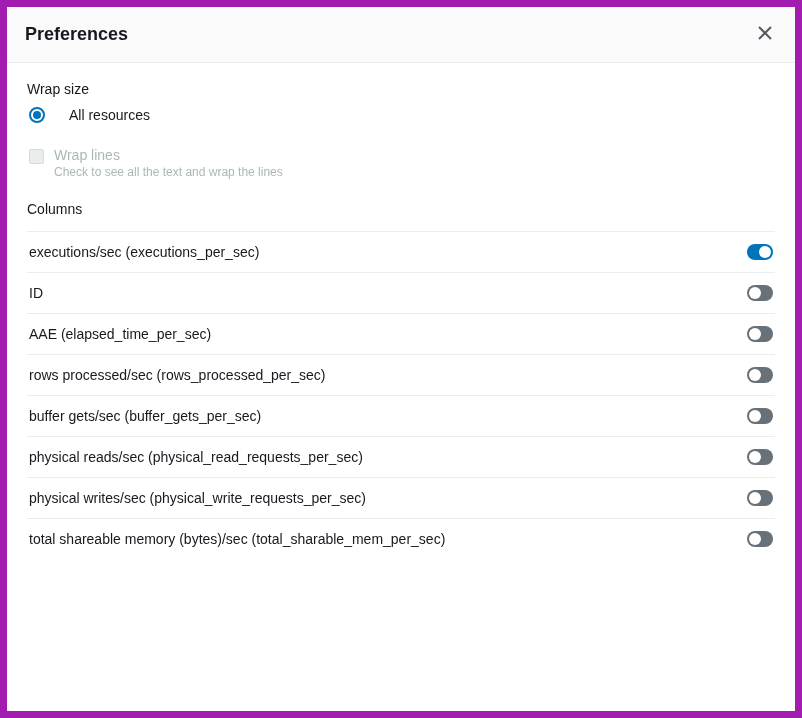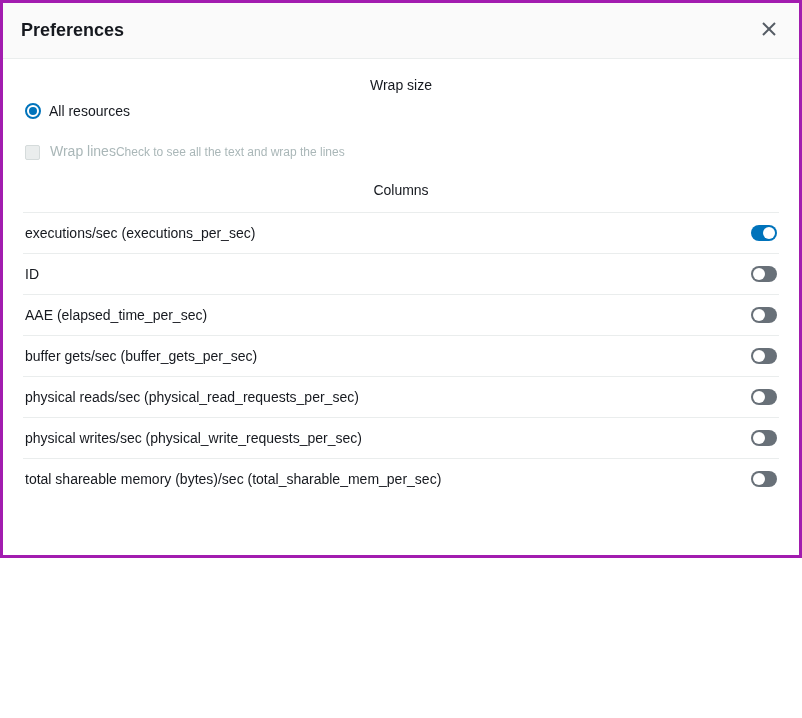--- a/index.html
+++ b/index.html
@@ -8,26 +8,25 @@
       padding: 0;
     }
     body {
       font-family: "Amazon Ember", "Helvetica Neue", Arial, sans-serif;
       font-size: 14px;
       color: #16191f;
       background: #fff;
     }
     .modal {
       width: 802px;
-      height: 558px;
-      border: 3px solid #a21caf;
+      height: 718px;
+      border: 7px solid #a21caf;
       display: flex;
       flex-direction: column;
       overflow: hidden;
-      text-align: center;
     }
     .modal-header {
       display: flex;
       justify-content: space-between;
       align-items: center;
       padding: 14px 18px;
       border-bottom: 1px solid #eaeded;
       background: #fafafa;
     }
     .modal-title {
@@ -57,21 +56,21 @@
       overflow-y: auto;
     }
     .section-label {
       font-size: 14px;
       color: #16191f;
       margin-bottom: 10px;
     }
     .radio-row {
       display: flex;
       align-items: center;
-      gap: 8px;
+      gap: 24px;
       margin-bottom: 24px;
       padding-left: 2px;
     }
     .radio-outer {
       width: 16px;
       height: 16px;
       border: 2px solid #0073bb;
       border-radius: 50%;
       display: flex;
       align-items: center;
@@ -98,21 +97,21 @@
       width: 15px;
       height: 15px;
       border: 1px solid #d5dbdb;
       background: #eaeded;
       border-radius: 2px;
       margin-top: 2px;
       cursor: not-allowed;
     }
     .checkbox-text {
       display: flex;
-      flex-direction: row;
+      flex-direction: column;
     }
     .checkbox-label {
       color: #aab7b8;
       font-size: 14px;
     }
     .checkbox-hint {
       color: #aab7b8;
       font-size: 12px;
       margin-top: 2px;
     }
@@ -217,20 +216,26 @@
             <div class="toggle-knob"></div>
           </div>
         </div>
         <div class="column-row">
           <span class="column-name">AAE (elapsed_time_per_sec)</span>
           <div class="toggle off">
             <div class="toggle-knob"></div>
           </div>
         </div>
         <div class="column-row">
+          <span class="column-name">rows processed/sec (rows_processed_per_sec)</span>
+          <div class="toggle off">
+            <div class="toggle-knob"></div>
+          </div>
+        </div>
+        <div class="column-row">
           <span class="column-name">buffer gets/sec (buffer_gets_per_sec)</span>
           <div class="toggle off">
             <div class="toggle-knob"></div>
           </div>
         </div>
         <div class="column-row">
           <span class="column-name">physical reads/sec (physical_read_requests_per_sec)</span>
           <div class="toggle off">
             <div class="toggle-knob"></div>
           </div>

